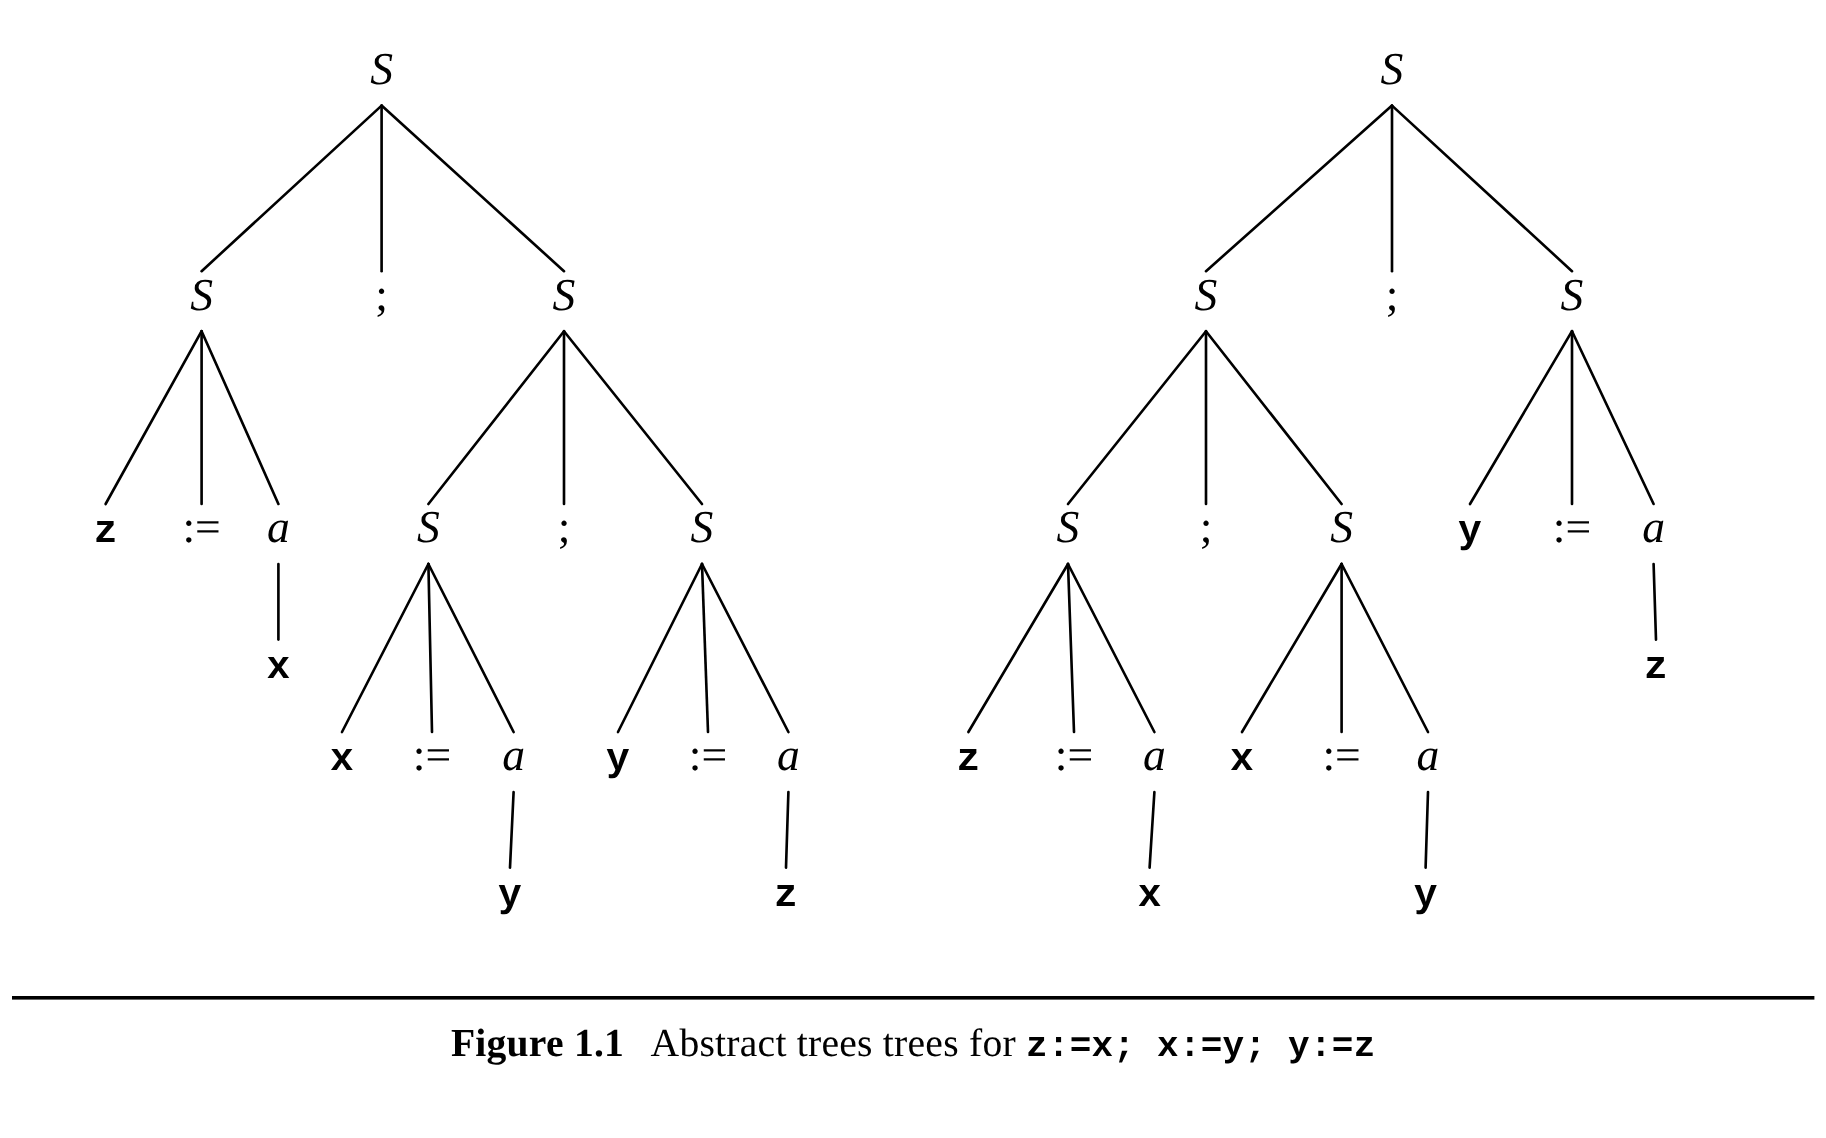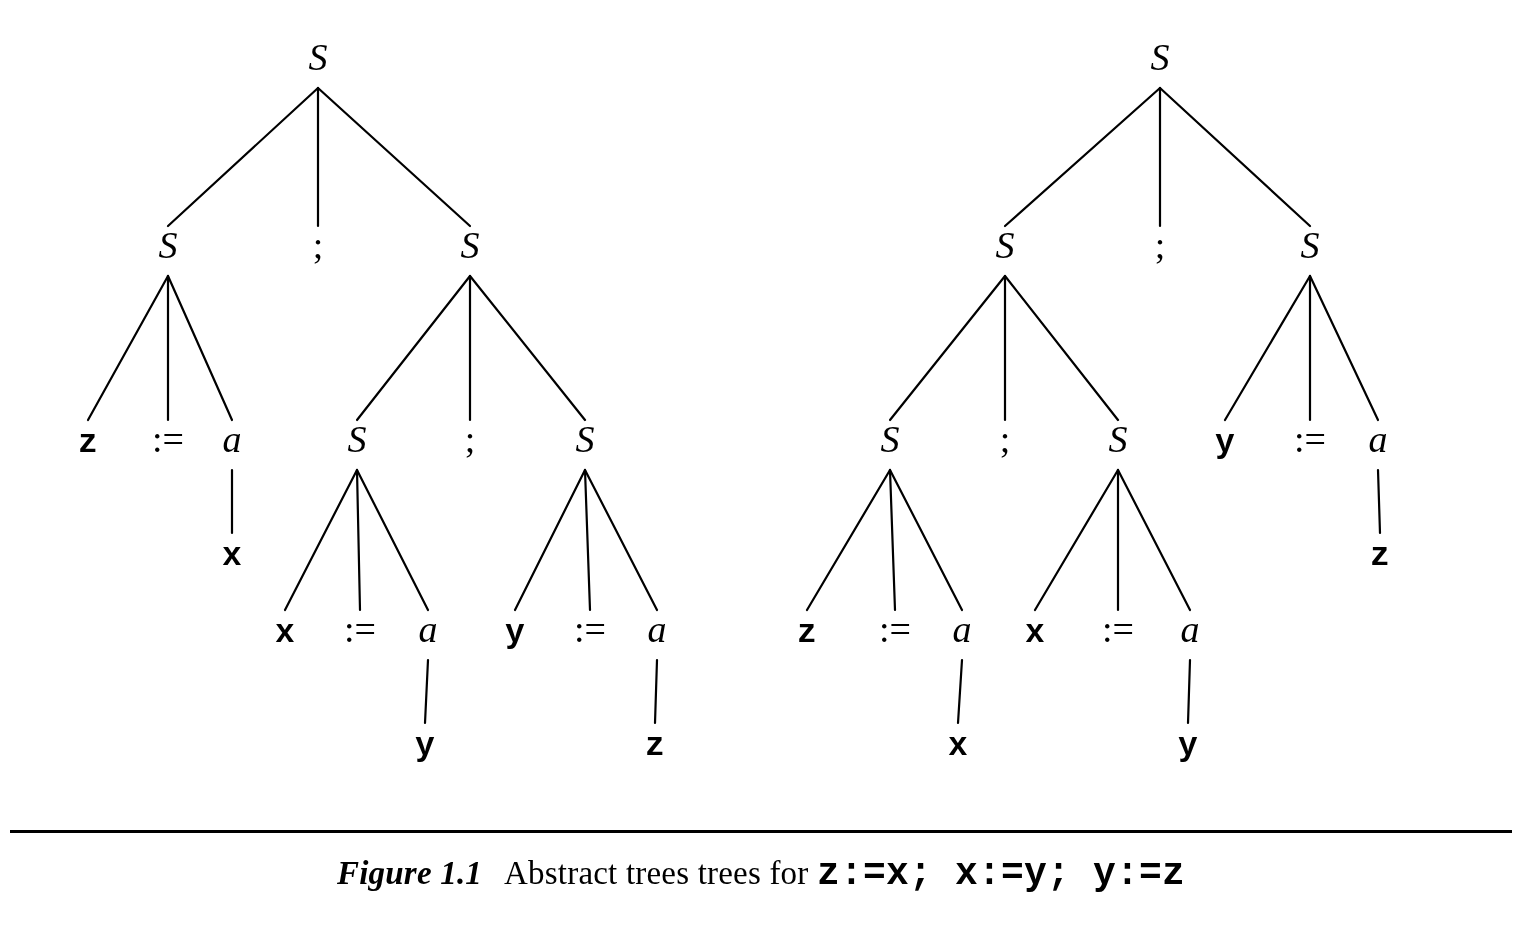--- a/index.html
+++ b/index.html
@@ -67,30 +67,29 @@
     left: 0;
     top: 852px;
     width: 1522px;
     text-align: center;
     font-family: "Liberation Serif", serif;
     font-size: 33px;
     letter-spacing: 0.2px;
   }
   .caption-figno {
     font-weight: bold;
-    font-style: italic;
   }
   .caption-gap {
     display: inline-block;
     width: 22px;
   }
   .caption-code {
     font-family: "Liberation Mono", monospace;
     font-weight: bold;
-    font-size: 38px;
+    font-size: 30px;
   }
 </style>
 </head>
 <body>
 
 <div id="figure-area">
 
   <svg class="tree-canvas" viewBox="0 0 1522 820">
     <g id="edge-layer">
         <line x1="318" y1="88" x2="168" y2="226" class="edge"></line>

